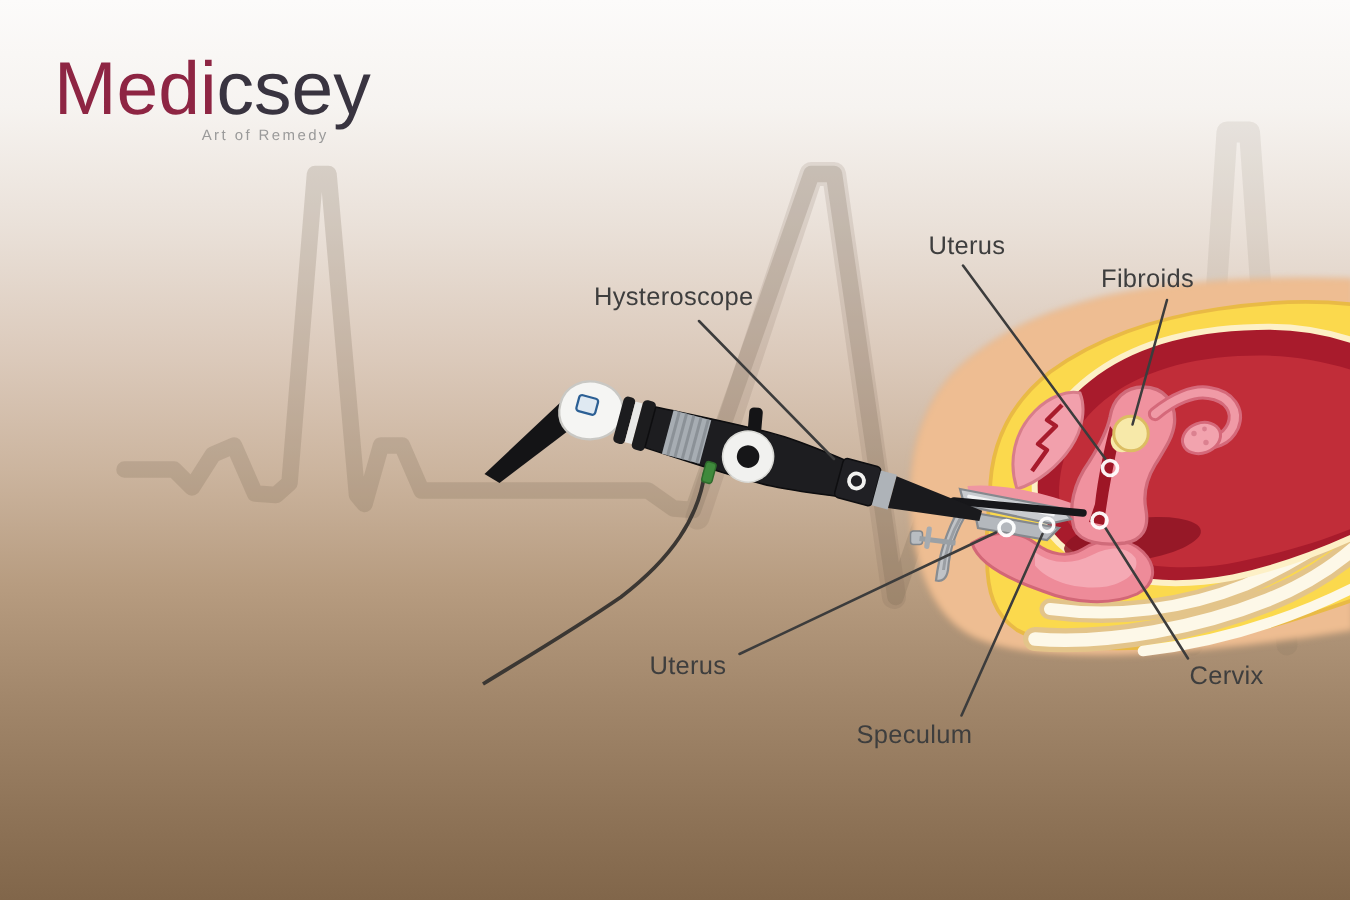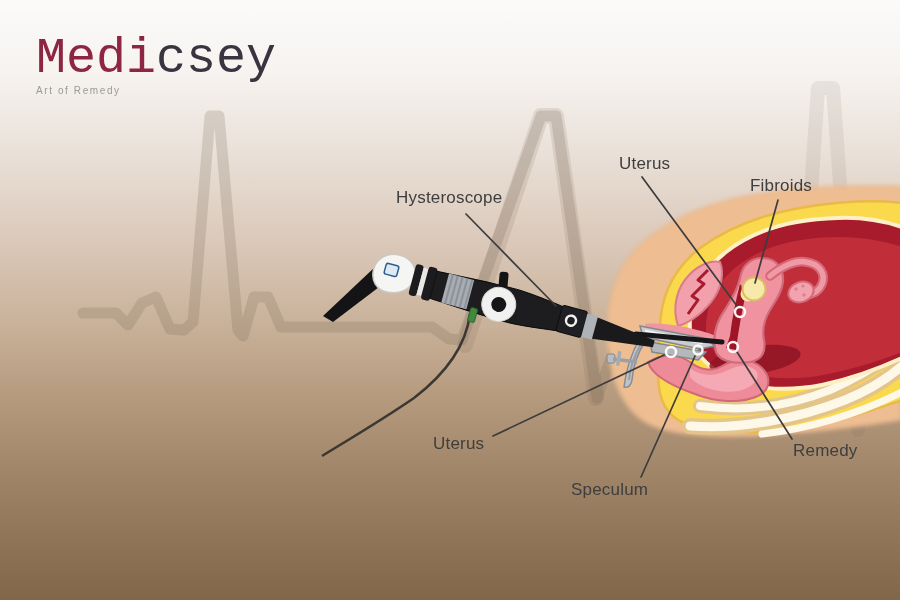--- a/index.html
+++ b/index.html
@@ -6,28 +6,28 @@
   .stage{
     position:relative;width:900px;height:600px;overflow:hidden;
     font-family:"Liberation Sans",sans-serif;
     background:linear-gradient(180deg,
       #fcfbfa 0%,#f6f3f0 12%,#eae1d9 25%,#dbc9ba 40%,
       #ccb59f 52%,#b79c80 65%,#a1866a 78%,#8f7458 90%,#81664a 100%);
   }
   .scene{position:absolute;left:0;top:0;}
   .logo{position:absolute;left:36px;top:34px;line-height:1;}
   .logo .word{
-    font-family:Liberation Mono, monospace;font-size:50px;font-weight:500;
+    font-family:Liberation Sans, sans-serif;font-size:50px;font-weight:500;
     letter-spacing:0px;
   }
   .logo .p1{color:var(--brand,#8e2543);}
   .logo .p2{color:#393440;}
   .logo .tagline{
     font-family:"Liberation Sans",sans-serif;font-size:10px;color:#9a9a9a;
-    letter-spacing:1.6px;text-align:left;margin-top:2px;padding-right:28px;
+    letter-spacing:1.6px;text-align:right;margin-top:2px;padding-right:28px;
   }
   .label{
     position:absolute;font-size:17px;color:#3e3e3e;letter-spacing:0.2px;
     white-space:nowrap;
   }
 </style>
 </head>
 <body>
 
 <div class="stage">
@@ -174,18 +174,18 @@
   </svg>
 
   <div class="logo">
     <div class="word"><span class="p1">Medi</span><span class="p2">csey</span>
     </div>
     <div class="tagline">Art of Remedy</div>
   </div>
 
   <div class="label" style="left:396px;top:188px">Hysteroscope</div>
   <div class="label" style="left:619px;top:154px">Uterus</div>
-  <div class="label" style="left:750px;top:176px">Fibroids</div>
+  <div class="label" style="left:734px;top:176px">Fibroids</div>
   <div class="label" style="left:433px;top:434px">Uterus</div>
   <div class="label" style="left:571px;top:480px">Speculum</div>
-  <div class="label" style="left:793px;top:441px">Remedy</div>
+  <div class="label" style="left:793px;top:441px">Cervix</div>
 
 </div>
 
 </body></html>

